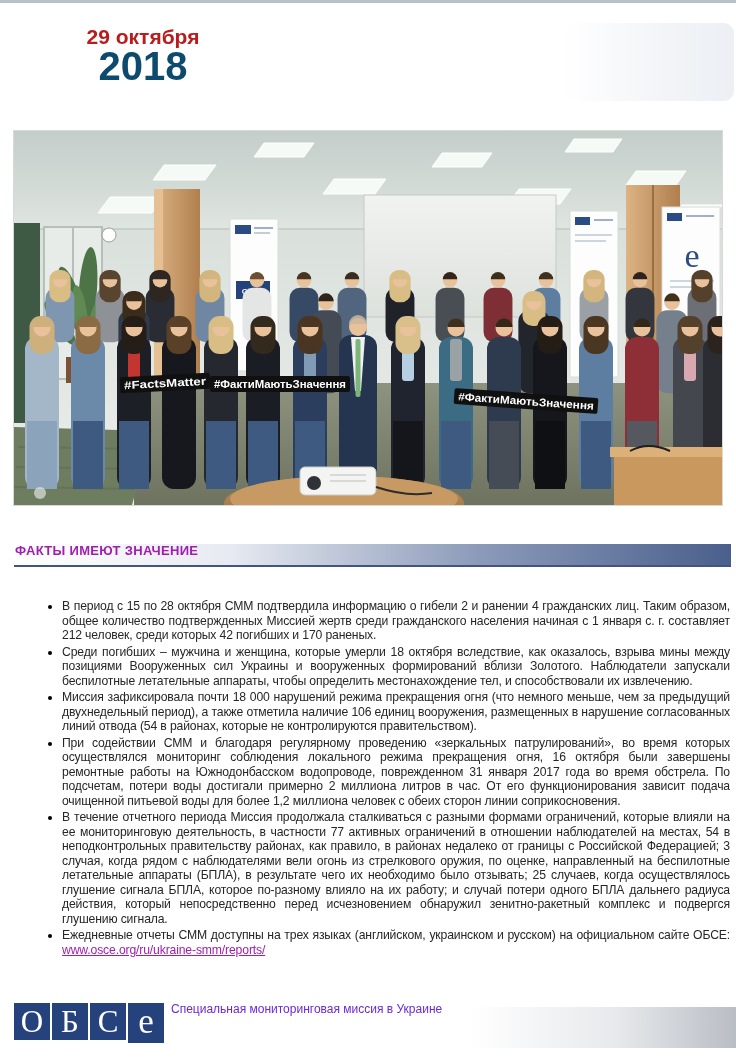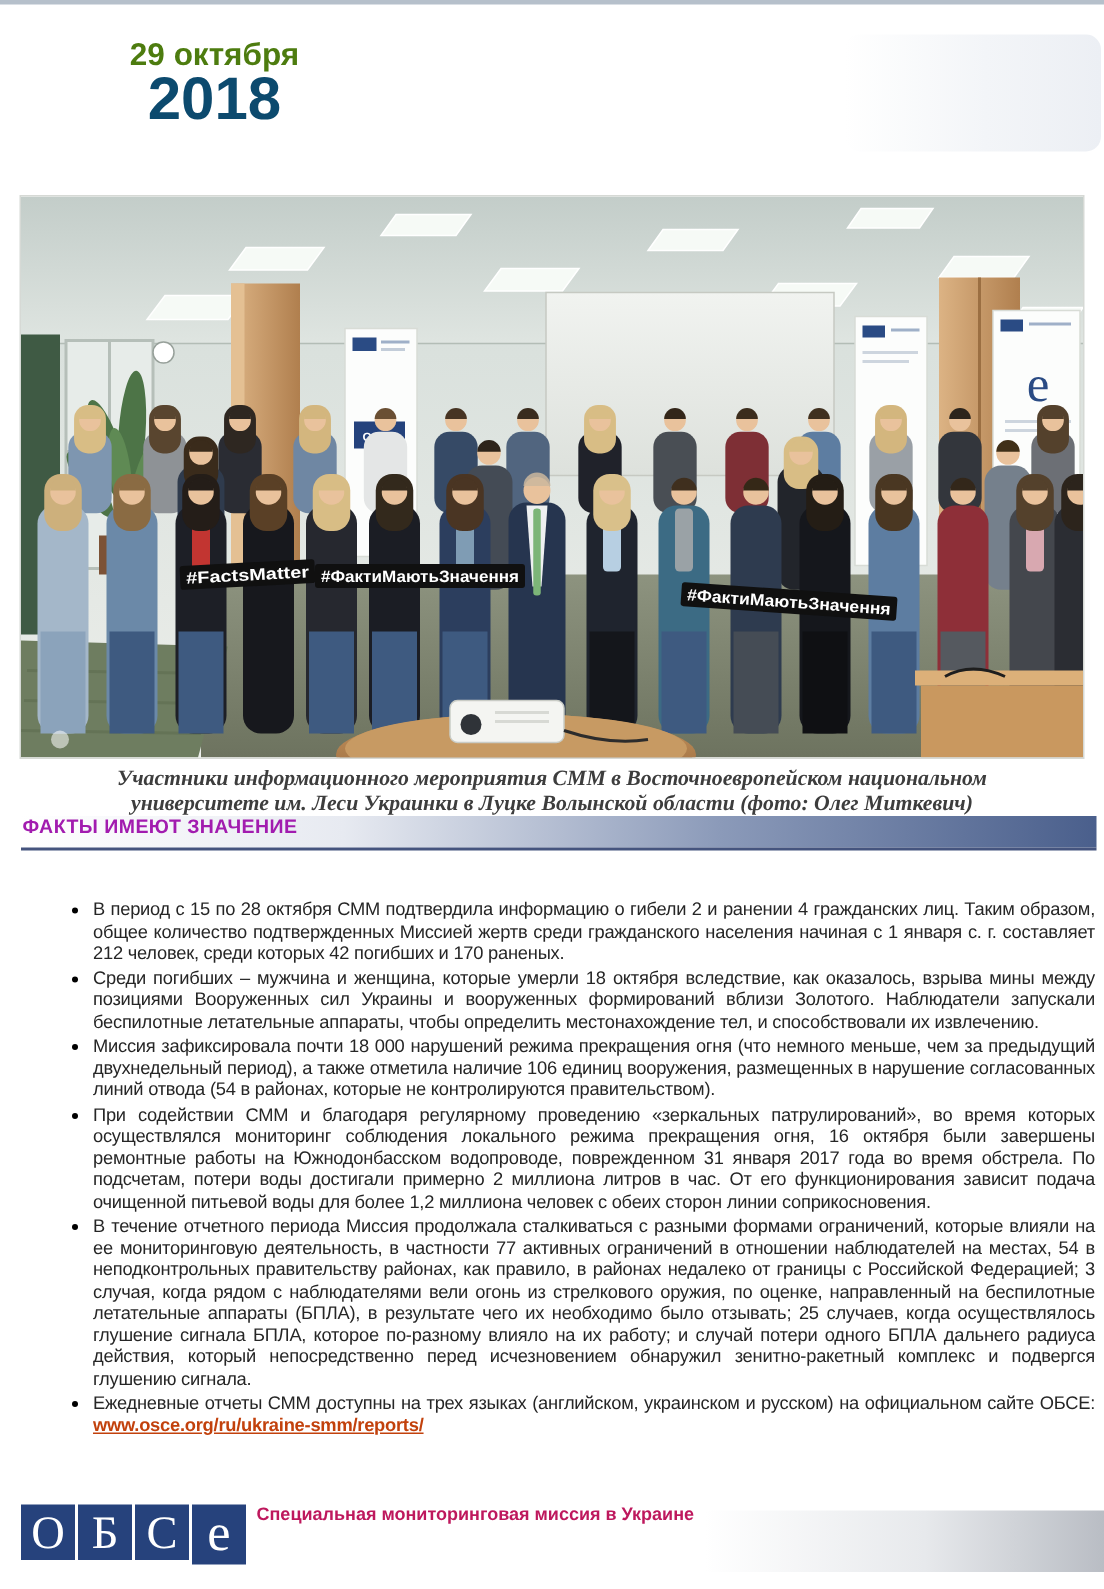--- a/index.html
+++ b/index.html
@@ -2,21 +2,21 @@
 <html lang="ru"><head>
 <meta charset="utf-8">
 <style>
   html,body{margin:0;padding:0;background:#ffffff;}
   .page{position:relative;width:736px;height:1059px;background:#ffffff;overflow:hidden;
         font-family:"Liberation Sans",sans-serif;}
   .top-strip{position:absolute;left:0;top:0;width:736px;height:3px;background:#b6c0cb;}
 
   
   .date-block{position:absolute;left:78px;top:26px;width:130px;text-align:center;}
-  .date-day{font-size:21px;font-weight:bold;color:#4d7c0f;line-height:1.05;}
+  .date-day{font-size:21px;font-weight:bold;color:#b91c1c;line-height:1.05;}
   .date-year{font-size:40px;font-weight:bold;color:#0c4a6e;line-height:1.0;margin-top:-2px;}
   .title-glow{position:absolute;left:563px;top:23px;width:171px;height:78px;border-radius:10px;
               background:linear-gradient(90deg,#ffffff 0%,#f3f5f8 55%,#eceff4 100%);}
   .page-title{position:absolute;left:290px;top:6px;font-size:100px;font-weight:bold;
               color:#2f4a7d;line-height:1;letter-spacing:-3px;}
 
   
   .photo-wrap{position:absolute;left:14px;top:131px;width:708px;height:374px;outline:1px solid #d6d9d5;}
 
   
@@ -30,30 +30,30 @@
                border-bottom:2px solid #45547e;}
   .section-title{position:absolute;left:15px;top:543px;font-size:13px;font-weight:bold;
                  color:#a21caf;letter-spacing:.3px;}
 
   
   .bullets{position:absolute;left:0;top:571px;width:736px;height:388px;overflow:hidden;margin-top:28px;}
   .bullets ul{margin:0;padding:0 6px 0 62px;}
   .bullets li{font-size:12.2px;line-height:14.5px;letter-spacing:-0.15px;color:#262626;
               text-align:justify;margin:0 0 2px 0;}
   .bullets li::marker{color:#000;}
-  a.link{color:#c2410c;text-decoration:underline;font-weight:bold;}
+  a.link{color:#a21caf;text-decoration:underline;}
 
   
   .logo{position:absolute;left:14px;top:1003px;display:flex;gap:2px;}
   .logo .sq{width:36px;height:37px;background:#26427c;color:#ffffff;display:flex;
             align-items:center;justify-content:center;font-family:"Liberation Serif",serif;
             font-size:31px;line-height:1;}
   .logo .sq.lower{font-size:35px;padding-bottom:3px;}
   .footer-text{position:absolute;left:171px;top:1002px;font-size:12px;color:#2e2e2e;line-height:14px;}
-  .footer-text .bold{font-weight:bold;color:#be185d;}
+  .footer-text .bold{font-weight:normal;color:#6d28d9;}
   .footer-bar{position:absolute;left:470px;top:1007px;width:266px;height:41px;
               background:linear-gradient(90deg,rgba(255,255,255,0) 0%,#e7e9ec 55%,#b9bdc4 100%);}
 </style>
 </head>
 <body>
 
 <div class="page">
 
   <div class="top-strip"></div>
 
@@ -412,24 +412,20 @@
       </g>
       <g>
         <rect x="596" y="316" width="112" height="10" fill="#dcb079"></rect>
         <rect x="600" y="326" width="108" height="48" fill="#c9985f"></rect>
         <path d="M616,320 q18,-10 40,0" stroke="#1e1e1e" fill="none" stroke-width="2"></path>
       </g>
       <circle cx="26" cy="362" r="6" fill="#ffffff" opacity=".55"></circle>
     </svg>
   </div>
 
-  <div class="caption">
-    <div>Участники информационного мероприятия СММ в Восточноевропейском национальном</div>
-    <div>университете им. Леси Украинки в Луцке Волынской области (фото: Олег Миткевич)</div>
-  </div>
 
   <div class="section-bar"></div>
   <div class="section-title">ФАКТЫ ИМЕЮТ ЗНАЧЕНИЕ</div>
 
   <div class="bullets">
     <ul>
       <li><span>В период с 15 по 28 октября СММ подтвердила информацию о гибели 2 и ранении 4 гражданских лиц. Таким образом, общее количество подтвержденных Миссией жертв среди гражданского населения начиная с 1 января с. г. составляет 212 человек, среди которых 42 погибших и 170 раненых.</span></li>
       <li><span>Среди погибших – мужчина и женщина, которые умерли 18 октября вследствие, как оказалось, взрыва мины между позициями Вооруженных сил Украины и вооруженных формирований вблизи Золотого. Наблюдатели запускали беспилотные летательные аппараты, чтобы определить местонахождение тел, и способствовали их извлечению.</span></li>
       <li><span>Миссия зафиксировала почти 18 000 нарушений режима прекращения огня (что немного меньше, чем за предыдущий двухнедельный период), а также отметила наличие 106 единиц вооружения, размещенных в нарушение согласованных линий отвода (54 в районах, которые не контролируются правительством).</span></li>
       <li><span>При содействии СММ и благодаря регулярному проведению «зеркальных патрулирований», во время которых осуществлялся мониторинг соблюдения локального режима прекращения огня, 16 октября были завершены ремонтные работы на Южнодонбасском водопроводе, поврежденном 31 января 2017 года во время обстрела. По подсчетам, потери воды достигали примерно 2 миллиона литров в час. От его функционирования зависит подача очищенной питьевой воды для более 1,2 миллиона человек с обеих сторон линии соприкосновения.</span></li>

